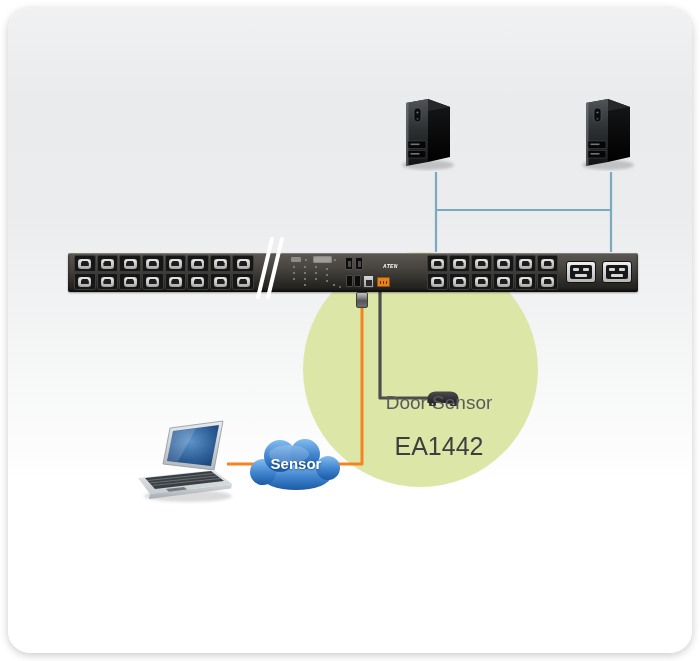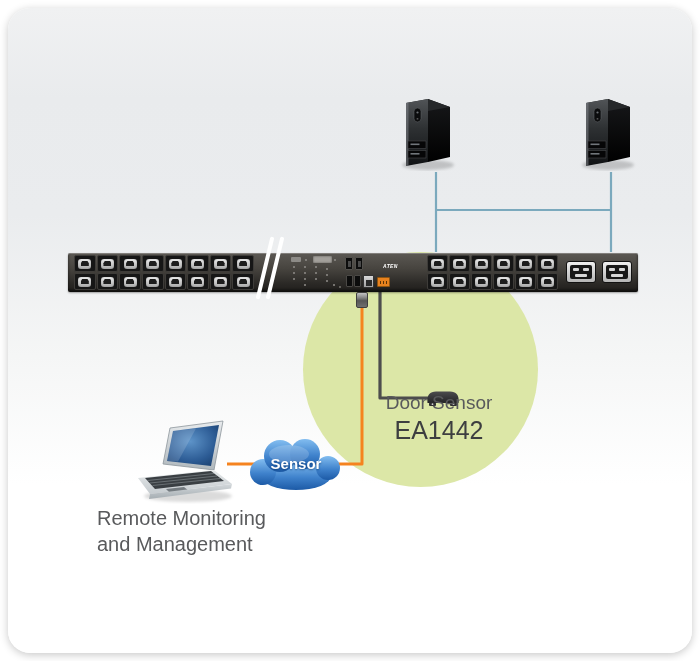--- a/index.html
+++ b/index.html
@@ -69,21 +69,21 @@
   .srv1{left:397px;top:96px}
   .srv2{left:577px;top:96px}
   .laptop{position:absolute;left:126px;top:418px;width:112px;height:88px;z-index:4}
   .cloud{position:absolute;left:247px;top:434px;width:98px;height:60px;z-index:4}
   .sensor{position:absolute;left:425px;top:389px;width:36px;height:18px;z-index:4}
 
   .network-label{position:absolute;left:250px;top:455px;width:92px;text-align:center;z-index:5;
     font-size:15px;font-weight:bold;color:#ffffff;text-shadow:0 1px 2px rgba(9,52,105,.6)}
   .door-label{position:absolute;left:368px;top:392px;width:142px;text-align:center;z-index:5;
     font-size:19px;color:var(--label-text,#595a5c)}
-  .model-label{position:absolute;left:368px;top:416px;width:142px;text-align:center;z-index:5;
+  .model-label{position:absolute;left:368px;top:432px;width:142px;text-align:center;z-index:5;
     font-size:25px;color:var(--model-text,#3d3e40)}
   .remote-label{position:absolute;left:97px;top:505px;z-index:5;font-size:20px;line-height:26px;color:var(--label-text,#595a5c)}
 </style>
 </head>
 <body>
 
 <svg width="0" height="0" style="position:absolute">
   <defs>
     <linearGradient id="gFront" x1="0" y1="0" x2="0" y2="1">
       <stop offset="0" stop-color="#515457"></stop>
@@ -380,17 +380,16 @@
     <polyline points="21.5,62.5 88,55.5" fill="none" stroke="#9aa1a6" stroke-width=".7" opacity=".7"></polyline>
     <polyline points="24,65 91,58" fill="none" stroke="#9aa1a6" stroke-width=".7" opacity=".7"></polyline>
     <polyline points="26.5,67.5 94,60.5" fill="none" stroke="#9aa1a6" stroke-width=".7" opacity=".7"></polyline>
     <polygon points="40,71 58,69 63,73 44,75" fill="#747b80"></polygon>
     <polygon points="24,76 106,66 105,70.5 23,81" fill="url(#gLip)"></polygon>
   </svg>
 
   <div class="door-label">Door Sensor</div>
   <div class="model-label">EA1442</div>
   <div class="remote-label">
-    <span>Remote Monitoring</span><br>
-    <span>and Management</span>
+    <br>
   </div>
 
 </div>
 
 </body></html>

